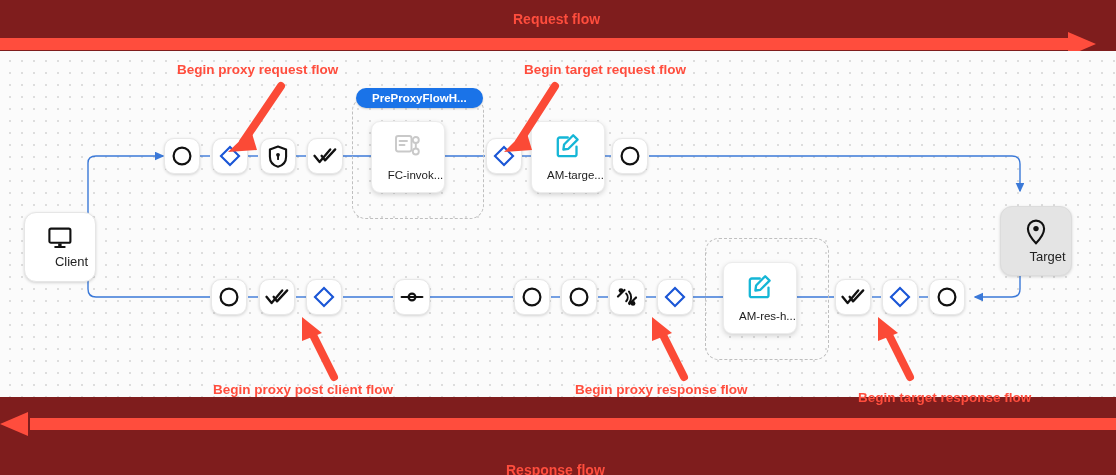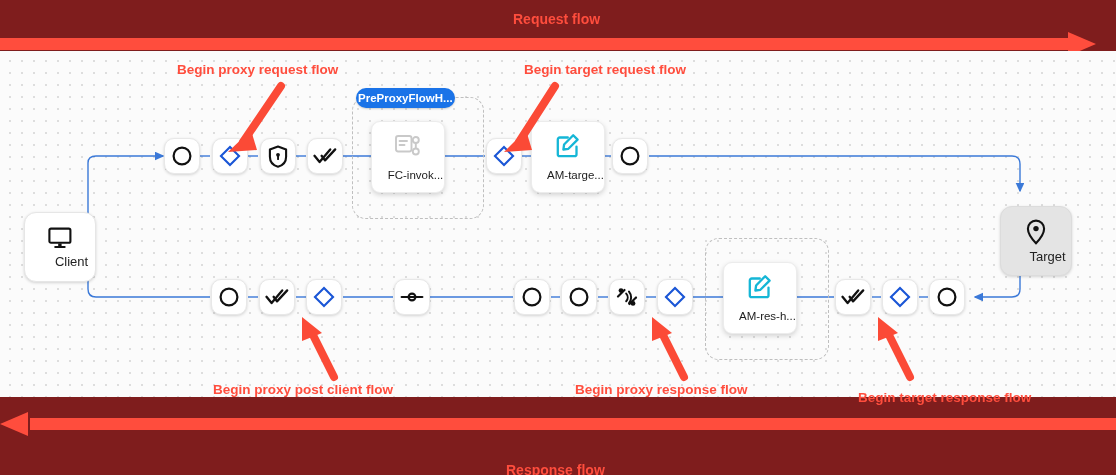--- a/index.html
+++ b/index.html
@@ -120,21 +120,21 @@
     border:1.6px dashed #bfbfbf;
     border-radius:14px;
     background:transparent;
   }
   .group-badge{
     position:absolute;
     background:#1a73e8;
     color:#fff;
     font-size:11.5px;
     font-weight:bold;
-    padding:4px 2px;
+    padding:4px 16px;
     border-radius:11px;
     white-space:nowrap;
     box-shadow:0 1px 2px rgba(0,0,0,.18);
   }
 
   
   .anno{
     position:absolute;
     color:#ff4d3d;
     font-weight:bold;

